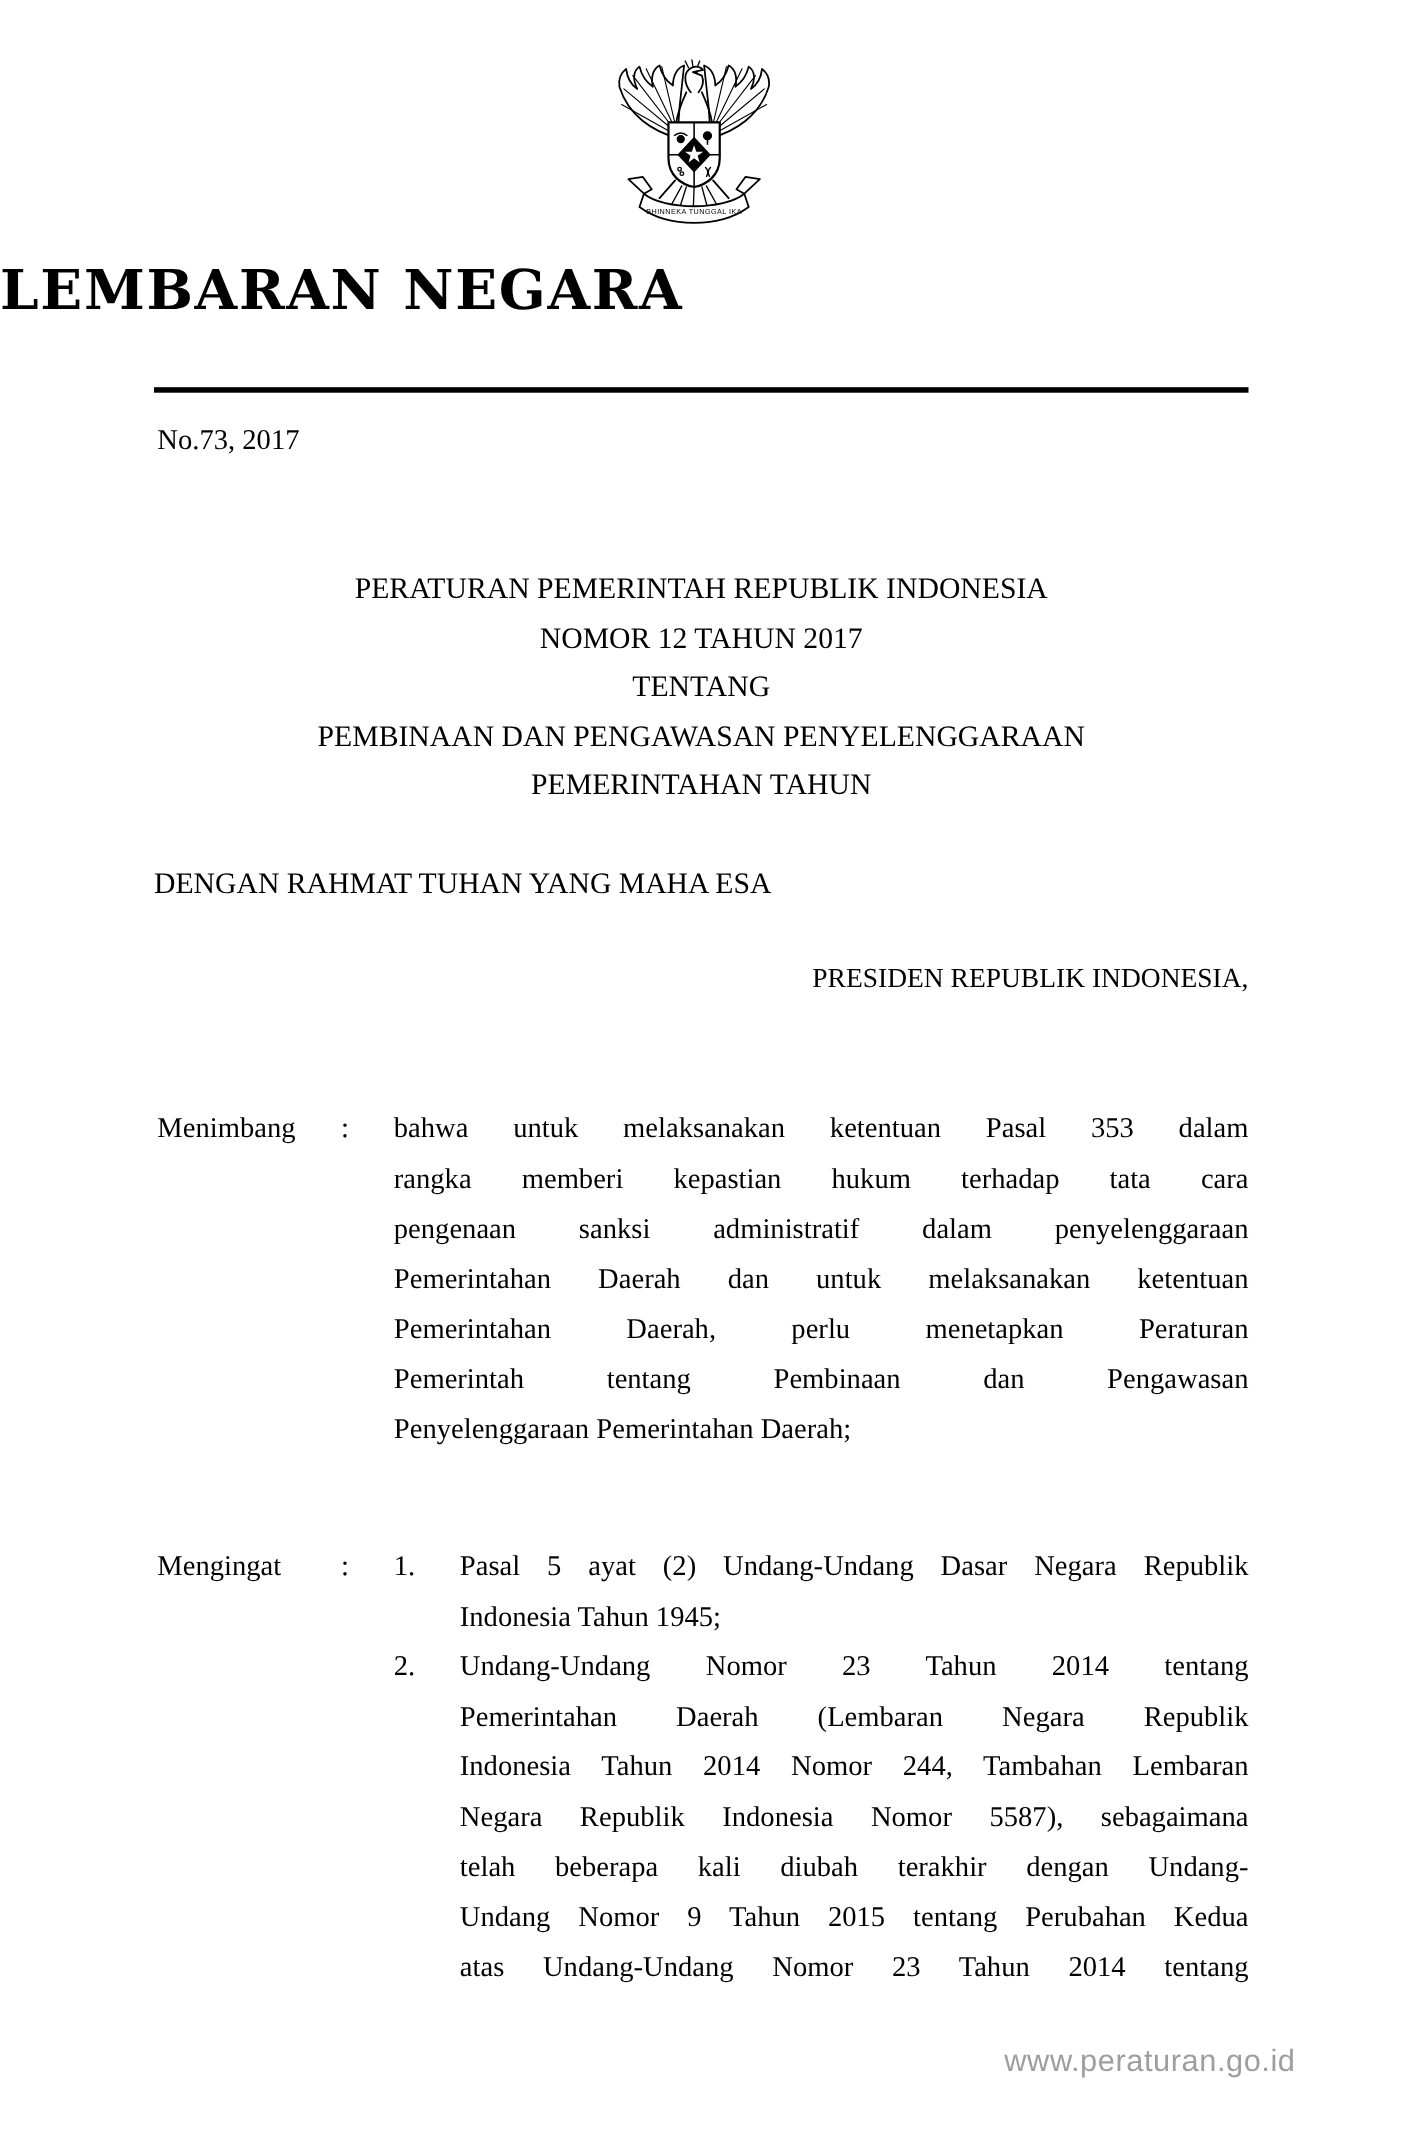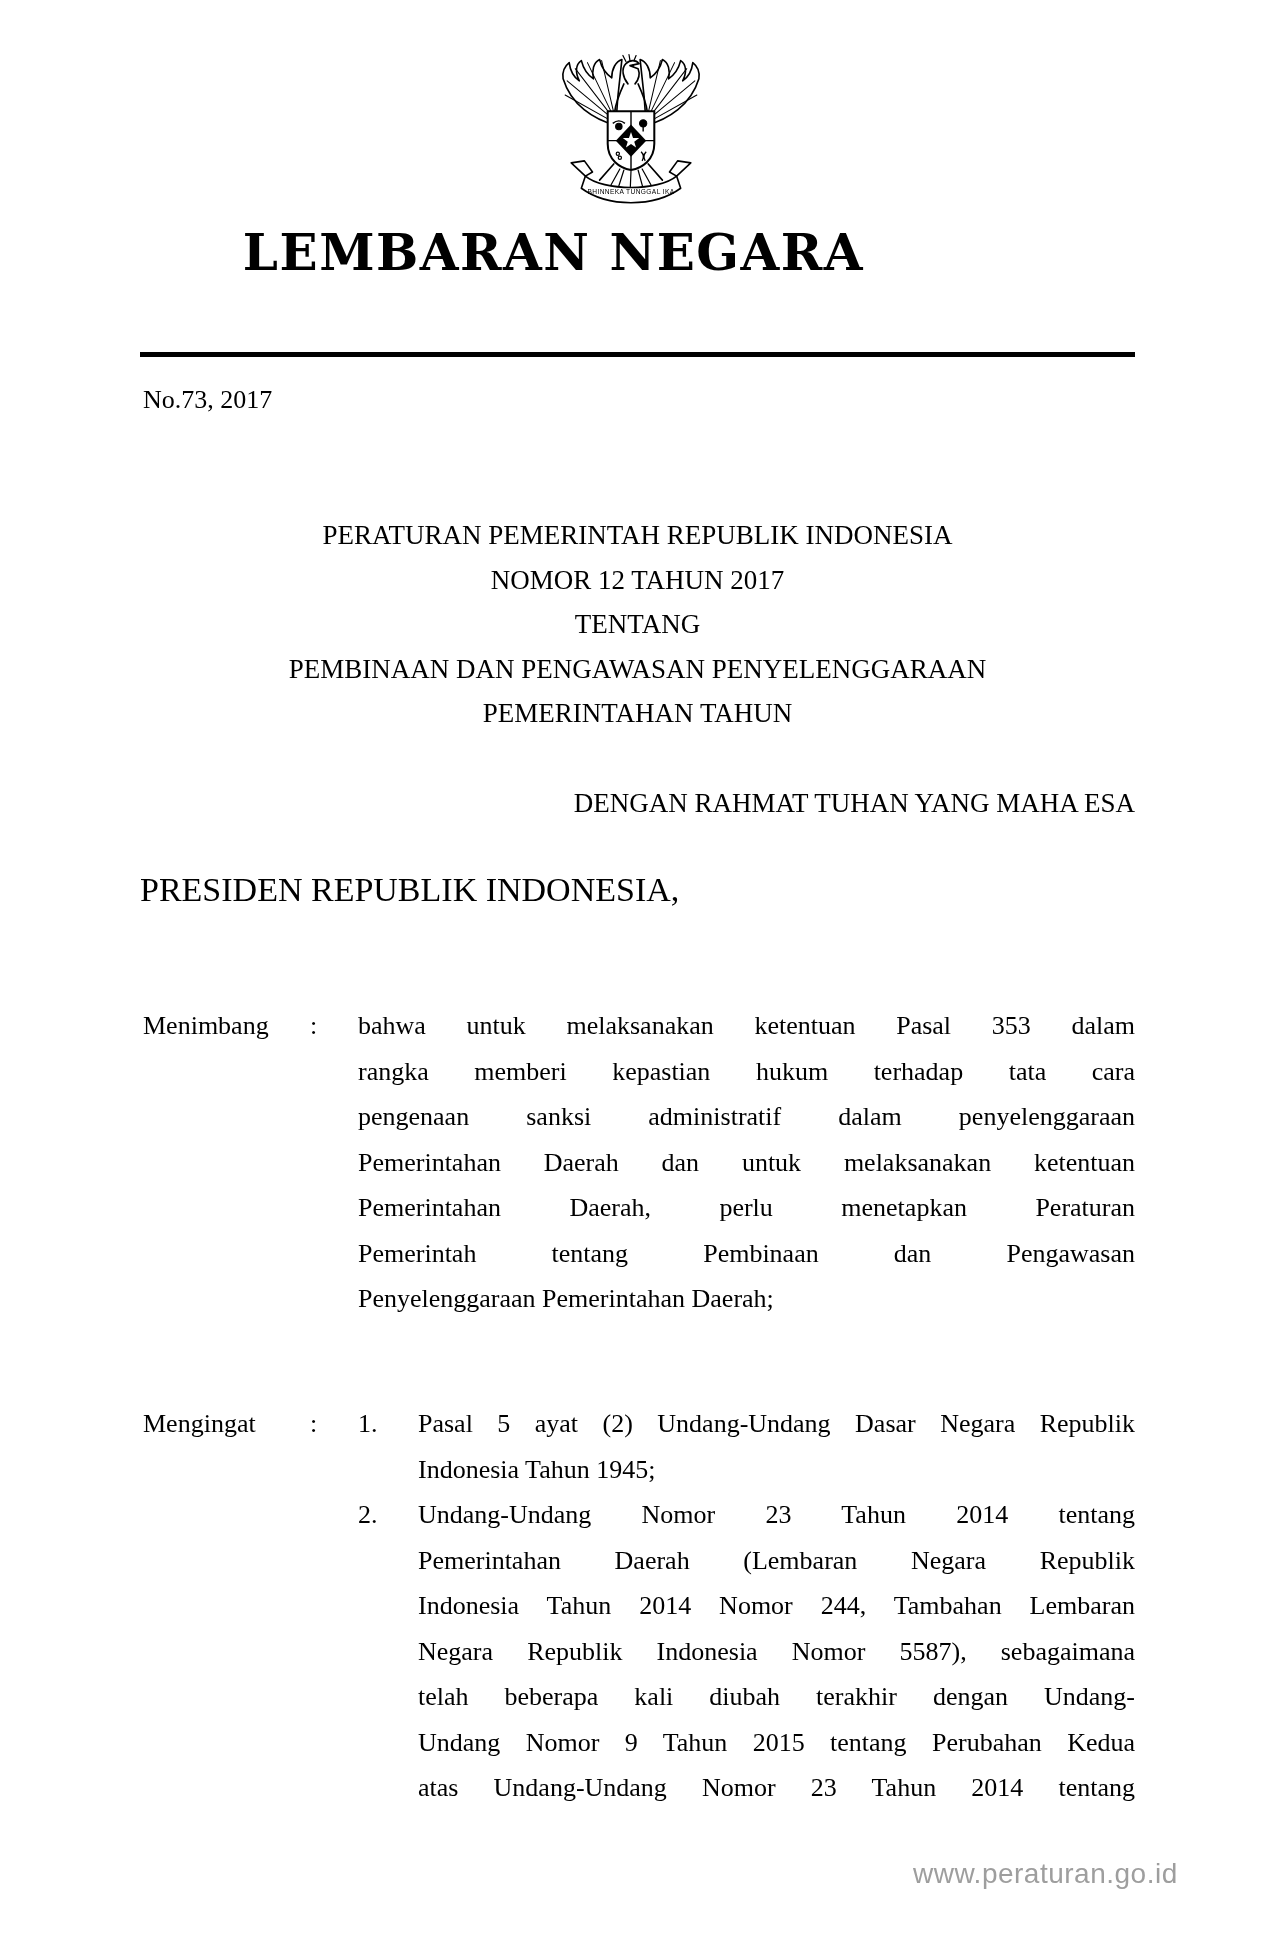--- a/index.html
+++ b/index.html
@@ -9,22 +9,22 @@
     height:1950px;
     background:#ffffff;
     color:#000000;
     font-family:"Liberation Serif", serif;
     overflow:hidden;
   }
   
   .emblem{position:absolute;left:555px;top:52px;width:152px;height:158px;}
   
   .masthead-title{
-    position:absolute;left:0;top:221px;width:1107px;
-    text-align:center;
+    position:absolute;left:0;top:232px;width:1107px;
+    text-align:left;
     font-family:"DejaVu Serif", serif;
     font-weight:700;
     font-size:50px;
     line-height:64px;
     letter-spacing:1.5px;
   }
   .rule{position:absolute;left:140px;top:352px;width:995px;height:5px;background:#000;}
   .issue-number{
     position:absolute;left:143px;top:385px;
     font-size:26px;line-height:30px;
@@ -33,25 +33,25 @@
     position:absolute;left:440px;top:366px;width:696px;
     font-size:25px;line-height:29.5px;
   }
   
   .doc-title{
     position:absolute;left:140px;top:513px;width:995px;
     text-align:center;font-size:27px;line-height:44.5px;
   }
   .invocation{
     position:absolute;left:140px;top:781px;width:995px;
-    text-align:right;font-size:27px;line-height:44.5px;
+    text-align:left;font-size:27px;line-height:44.5px;
   }
   .authority{
     position:absolute;left:140px;top:868px;width:995px;
-    text-align:left;font-size:34px;line-height:44.5px;
+    text-align:right;font-size:25px;line-height:44.5px;
   }
   
   .clause{
     position:absolute;left:143px;width:992px;
     font-size:26px;line-height:45.5px;
   }
   .clause-considering{top:1003px;}
   .clause-recalling{top:1401px;}
   .side-label{position:absolute;left:0;top:0;}
   .side-colon{position:absolute;left:167px;top:0;}

